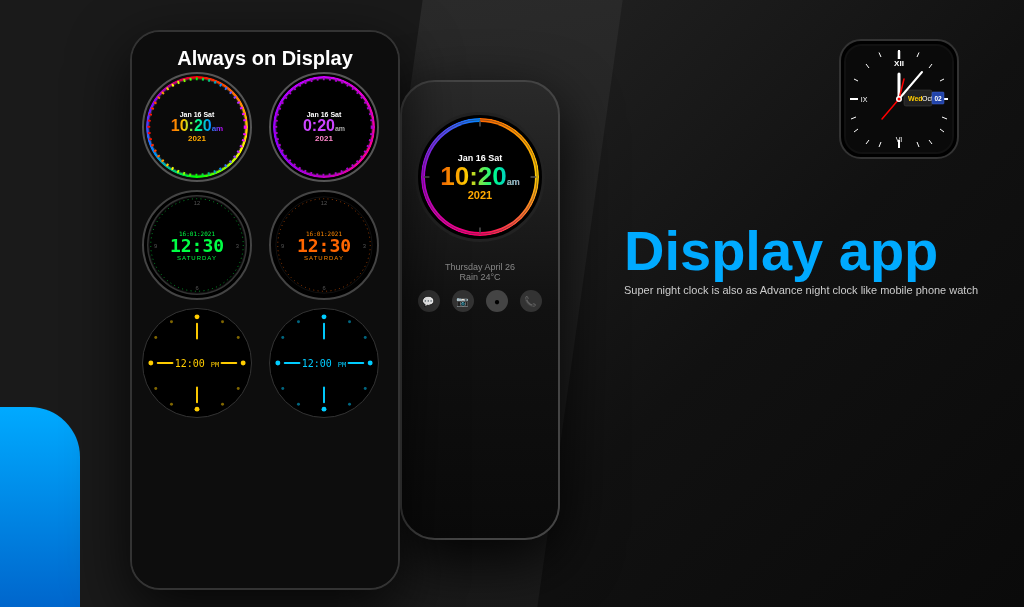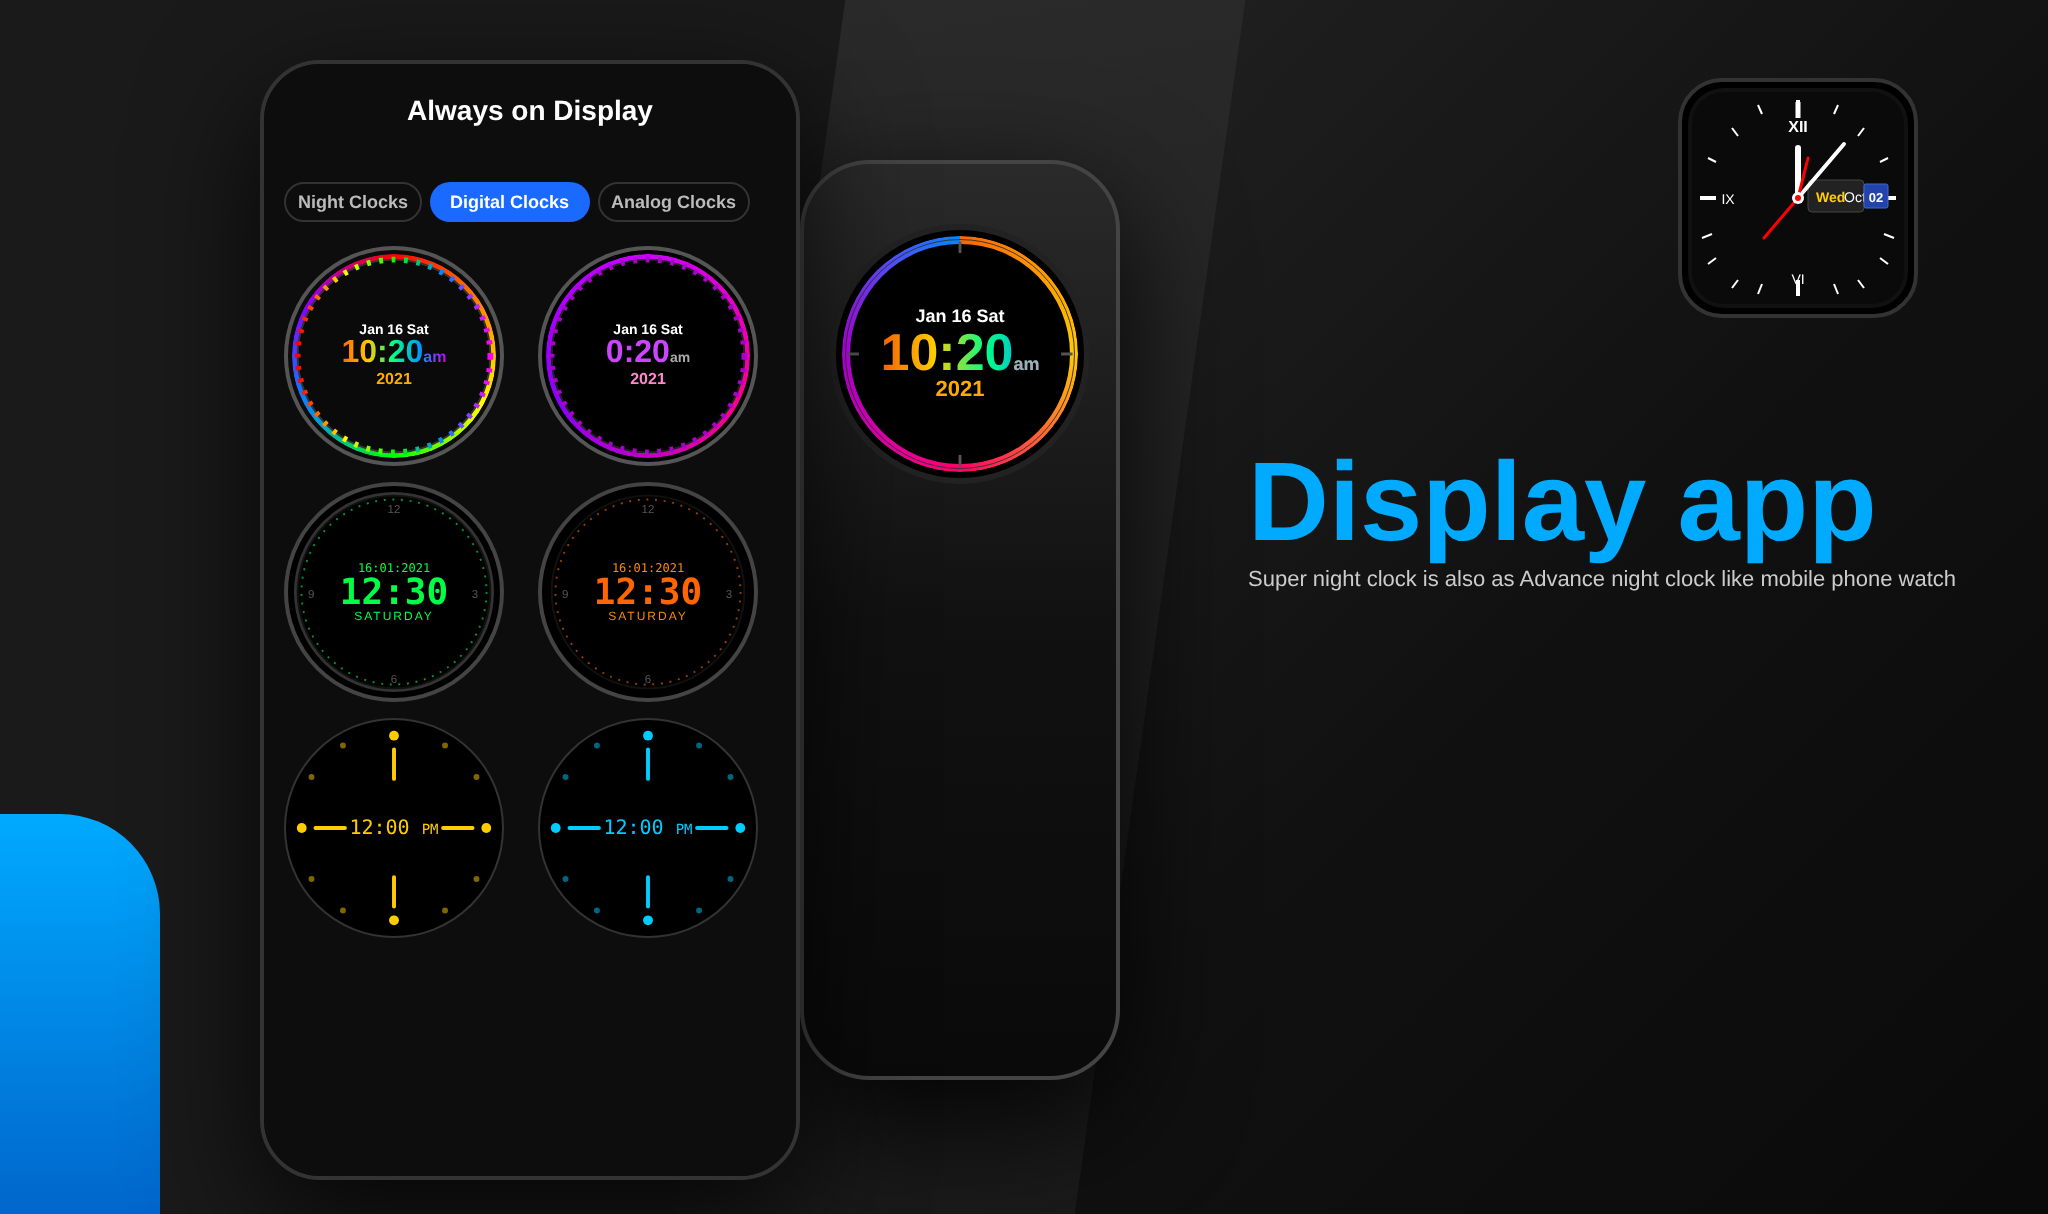--- a/index.html
+++ b/index.html
@@ -54,23 +54,23 @@
     .phone-screen {
       width: 100%;
       height: 100%;
       background: #0d0d0d;
       padding: 15px 10px;
       overflow: hidden;
     }
     .phone-title {
       text-align: center;
       color: #fff;
-      font-size: 14px;
+      font-size: 20px;
       font-weight: 600;
-      margin-bottom: 28px;
+      margin-bottom: 2px;
     }
     .tabs-row {
       display: flex;
       gap: 4px;
       margin-bottom: 12px;
       overflow: hidden;
     }
     .tab-btn {
       padding: 5px 10px;
       border-radius: 20px;
@@ -397,25 +397,20 @@
 </head>
 <body>
 
 <div class="bg-shape-right"></div>
 <div class="bg-diagonal"></div>
 <div class="bg-blue-accent"></div>
 
 <div class="phone-mockup">
   <div class="phone-screen">
     <div class="phone-title">Always on Display</div>
-    <div class="tabs-row">
-      <div class="tab-btn tab-inactive" style="font-size:9px; color:#bbb; padding:4px 6px;">Night Clocks</div>
-      <div class="tab-btn tab-active" style="font-size:9px;">Digital Clocks</div>
-      <div class="tab-btn tab-inactive" style="font-size:9px; color:#bbb; padding:4px 6px;">Analog Clocks</div>
-    </div>
 
     <div class="clocks-grid">
 
       <div class="clock-item clock-rainbow">
         <svg class="ticks-svg" viewBox="0 0 110 110">
           <circle cx="55" cy="55" r="50" fill="none" stroke="#333" stroke-width="1"></circle>
           <circle cx="55" cy="55" r="50" fill="none" stroke="url(#rainbowGrad)" stroke-width="3" stroke-dasharray="2 4.5"></circle>
           <defs>
             <linearGradient id="rainbowGrad" x1="0%" y1="0%" x2="100%" y2="0%">
               <stop offset="0%" stop-color="#ff0000"></stop>
@@ -549,20 +544,30 @@
           <line x1="65" y1="118" x2="65" y2="124" stroke="#555" stroke-width="1.5"></line>
           <line x1="6" y1="65" x2="12" y2="65" stroke="#555" stroke-width="1.5"></line>
           <line x1="118" y1="65" x2="124" y2="65" stroke="#555" stroke-width="1.5"></line>
         </svg>
         <div class="big-clock-text">
           <div class="big-date">Jan 16 Sat</div>
           <div class="big-time">10:20<span style="font-size:9px;color:#aaa;-webkit-text-fill-color:#aaa;">am</span></div>
           <div class="big-year">2021</div>
         </div>
       </div>
+      <div class="phone-bottom-info">
+        <div class="weather-text">Thursday April 26</div>
+        <div class="weather-text">Rain 24°C</div>
+        <div class="phone-icons-row">
+          <div class="phone-icon-circle">💬</div>
+          <div class="phone-icon-circle">📷</div>
+          <div class="phone-icon-circle" style="background:#444;">●</div>
+          <div class="phone-icon-circle">📞</div>
+        </div>
+      </div>
     </div>
   </div>
 </div>
 
 <div class="analog-watch-icon">
   <div class="watch-body">
     <div class="watch-face">
       <svg width="110" height="110" viewBox="0 0 110 110">
 
         <rect x="2" y="2" width="106" height="106" rx="16" fill="#0a0a0a"></rect>

